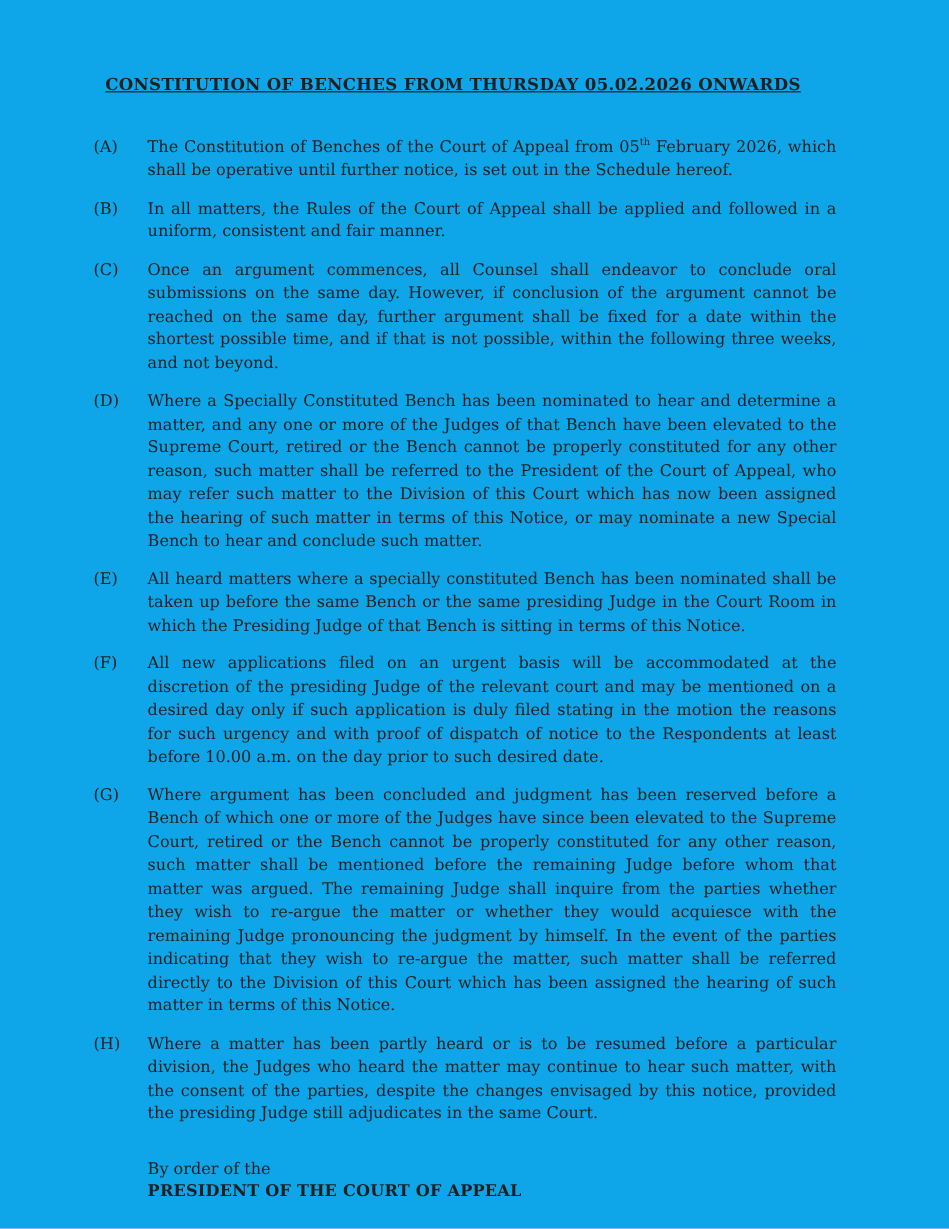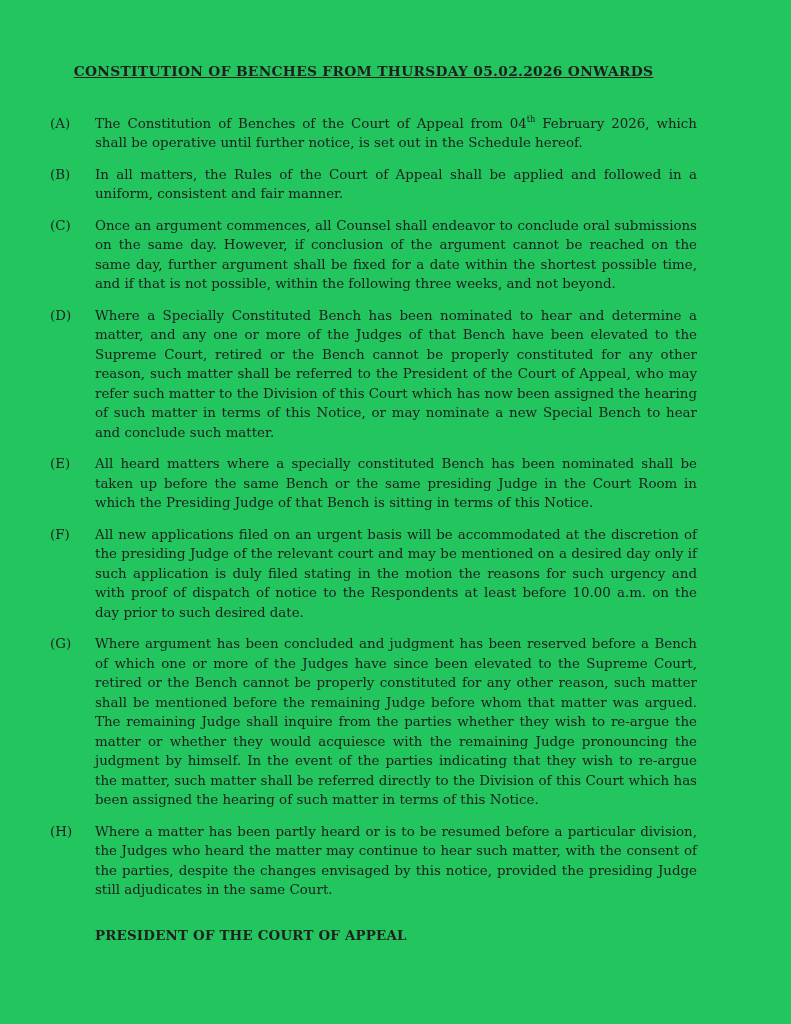--- a/index.html
+++ b/index.html
@@ -4,27 +4,27 @@
 <style>
   html, body {
     margin: 0;
     padding: 0;
     background: #ffffff;
   }
   .page {
     position: relative;
     width: 791px;
     height: 1024px;
-    background: #22c55e;
+    background: #0ea5e9;
     color: #1f1f1f;
     font-family: "DejaVu Serif", "Liberation Serif", serif;
     font-size: 13.4px;
     line-height: 19.5px;
     box-sizing: border-box;
-    padding: 62px 94px 0 50px;
+    padding: 62px 94px 0 78px;
     overflow: hidden;
   }
   .doc-title {
     text-align: center;
     font-weight: bold;
     font-size: 13.8px;
     letter-spacing: 0.3px;
     text-decoration: underline;
     margin: 0 0 32px -20px;
     white-space: nowrap;
@@ -60,21 +60,21 @@
 </style>
 </head>
 <body>
 
 <div class="page">
 
   <h1 class="doc-title">CONSTITUTION OF BENCHES FROM THURSDAY 05.02.2026 ONWARDS</h1>
 
   <div class="para">
     <span class="plabel">(A)</span>
-    <span class="ptext"><span>The Constitution of Benches of the Court of Appeal from 04</span><sup>th</sup><span> February 2026, which shall be operative until further notice, is set out in the Schedule hereof.</span></span>
+    <span class="ptext"><span>The Constitution of Benches of the Court of Appeal from 05</span><sup>th</sup><span> February 2026, which shall be operative until further notice, is set out in the Schedule hereof.</span></span>
   </div>
 
   <div class="para">
     <span class="plabel">(B)</span>
     <span class="ptext">In all matters, the Rules of the Court of Appeal shall be applied and followed in a uniform, consistent and fair manner.</span>
   </div>
 
   <div class="para">
     <span class="plabel">(C)</span>
     <span class="ptext">Once an argument commences, all Counsel shall endeavor to conclude oral submissions on the same day. However, if conclusion of the argument cannot be reached on the same day, further argument shall be fixed for a date within the shortest possible time, and if that is not possible, within the following three weeks, and not beyond.</span>
@@ -99,16 +99,17 @@
     <span class="plabel">(G)</span>
     <span class="ptext">Where argument has been concluded and judgment has been reserved before a Bench of which one or more of the Judges have since been elevated to the Supreme Court, retired or the Bench cannot be properly constituted for any other reason, such matter shall be mentioned before the remaining Judge before whom that matter was argued. The remaining Judge shall inquire from the parties whether they wish to re-argue the matter or whether they would acquiesce with the remaining Judge pronouncing the judgment by himself. In the event of the parties indicating that they wish to re-argue the matter, such matter shall be referred directly to the Division of this Court which has been assigned the hearing of such matter in terms of this Notice.</span>
   </div>
 
   <div class="para">
     <span class="plabel">(H)</span>
     <span class="ptext">Where a matter has been partly heard or is to be resumed before a particular division, the Judges who heard the matter may continue to hear such matter, with the consent of the parties, despite the changes envisaged by this notice, provided the presiding Judge still adjudicates in the same Court.</span>
   </div>
 
   <div class="closing">
+    <p class="by-order">By order of the</p>
     <p class="authority">PRESIDENT OF THE COURT OF APPEAL</p>
   </div>
 
 </div>
 
 </body></html>

